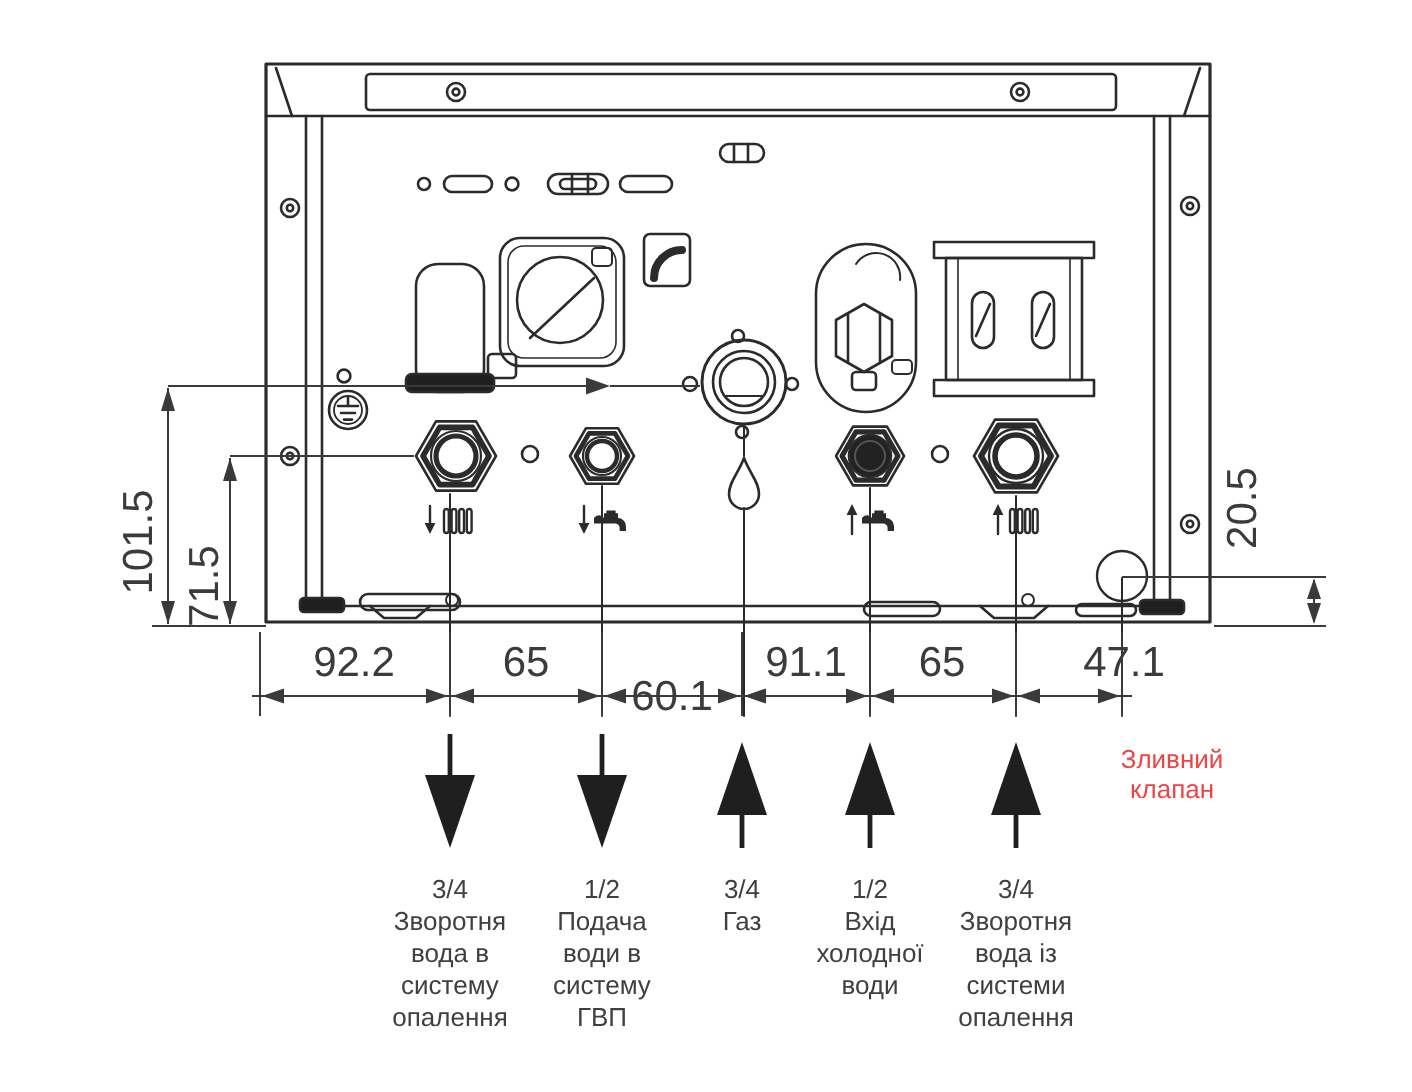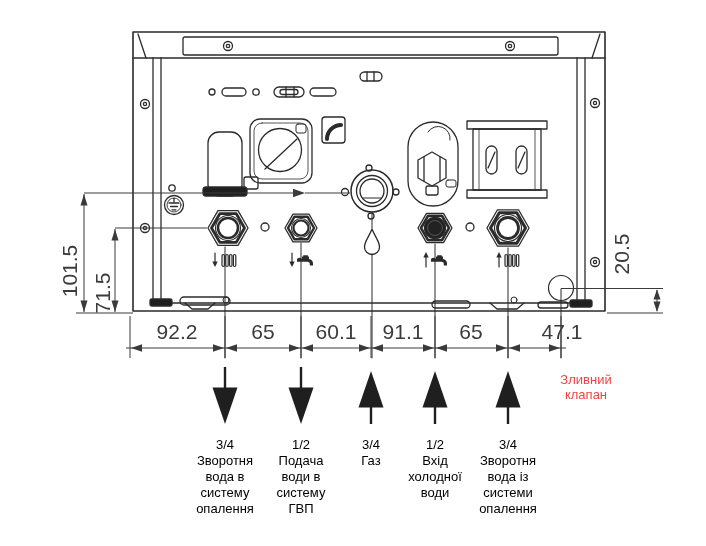--- a/index.html
+++ b/index.html
@@ -1,21 +1,21 @@
 <!DOCTYPE html>
 <html><head>
 <meta charset="utf-8">
 <style>
   html,body{margin:0;padding:0;background:#fff;}
   #stage{position:relative;width:706px;height:546px;background:#fff;overflow:hidden;
          font-family:"Liberation Sans",sans-serif;}
   #stage svg{position:absolute;left:0;top:0;}
   .dim-num{position:absolute;font-size:21px;color:#3b3b3b;transform:translate(-50%,-50%);white-space:nowrap;}
   .dim-num.vert{transform:translate(-50%,-50%) rotate(-90deg);}
-  .conn-label{position:absolute;font-size:13px;line-height:16px;color:#000000;text-align:center;
+  .conn-label{position:absolute;font-size:13px;line-height:16px;color:#404040;text-align:center;
               white-space:pre-line;transform:translateX(-50%);width:96px;}
   .drain-label{position:absolute;font-size:13px;line-height:15px;color:#ef4444;text-align:center;
                white-space:pre-line;transform:translateX(-50%);width:90px;}
 </style>
 </head>
 <body>
 
 <div id="stage">
 
 <svg width="706" height="546" viewBox="0 0 706 546">
@@ -292,21 +292,21 @@
     </g>
   </g>
 </svg>
 
 <div class="dim-num vert" style="left:70px;top:271px;">101.5</div>
 <div class="dim-num vert" style="left:103px;top:293px;">71.5</div>
 <div class="dim-num vert" style="left:622px;top:254px;">20.5</div>
 
 <div class="dim-num" style="left:177px;top:332px;">92.2</div>
 <div class="dim-num" style="left:263px;top:332px;">65</div>
-<div class="dim-num" style="left:336px;top:332px;">60.1</div>
+<div class="dim-num" style="left:336px;top:349px;">60.1</div>
 <div class="dim-num" style="left:403px;top:332px;">91.1</div>
 <div class="dim-num" style="left:471px;top:332px;">65</div>
 <div class="dim-num" style="left:562px;top:332px;">47.1</div>
 
 <div class="conn-label" style="left:225px;top:437px;">3/4
 Зворотня
 вода в
 систему
 опалення</div>
 <div class="conn-label" style="left:301px;top:437px;">1/2

